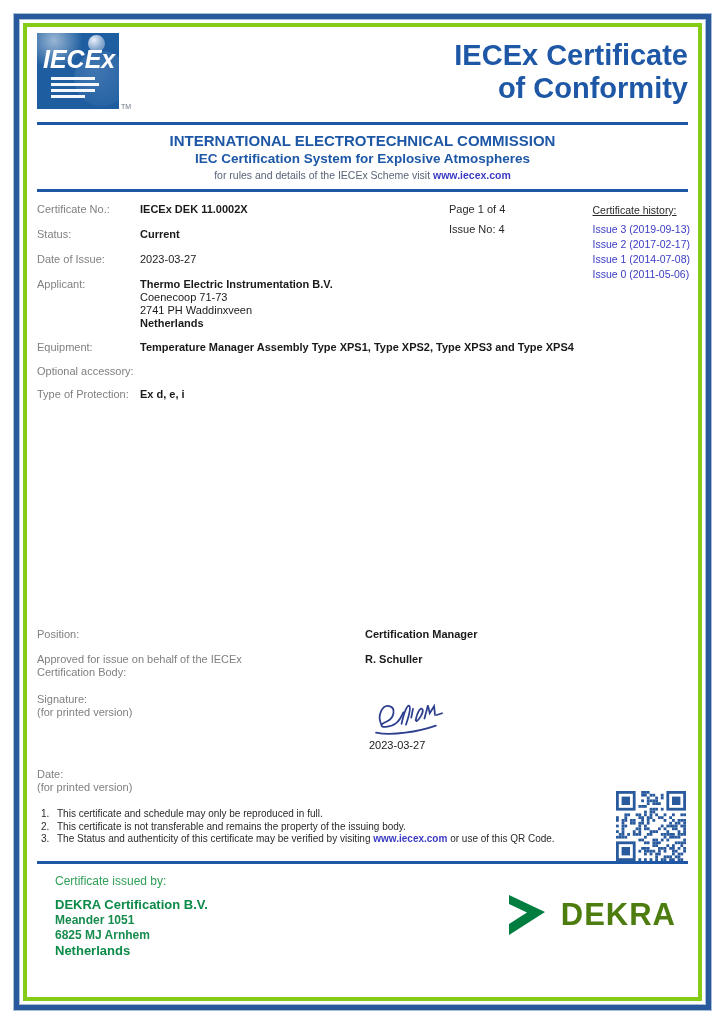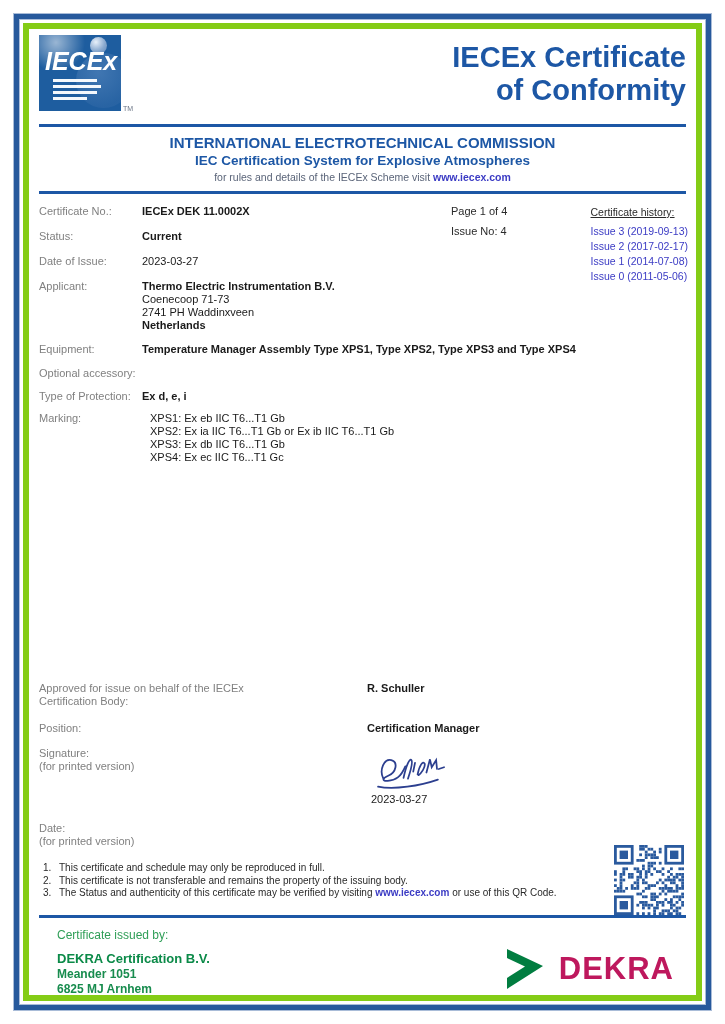--- a/index.html
+++ b/index.html
@@ -1,21 +1,21 @@
 <!DOCTYPE html>
 <html><head>
 <meta charset="utf-8">
 <style>
   * { margin:0; padding:0; box-sizing:border-box; }
   html,body { width:725px; height:1024px; background:#ffffff; font-family:"Liberation Sans", sans-serif; }
   .page { position:relative; width:725px; height:1024px; background:#fff; }
 
   .outer-border { position:absolute; left:14px; top:14px; right:14px; bottom:14px;
     border:5px solid #27599c; box-shadow:0 0 0 1px #a9bcd8, inset 0 0 0 1px #a9bcd8; }
-  .inner-border { position:absolute; left:4px; top:4px; right:4px; bottom:4px; border:6px solid #84cc16; }
+  .inner-border { position:absolute; left:4px; top:4px; right:4px; bottom:4px; border:4px solid #84cc16; }
   .content { position:relative; width:100%; height:100%; padding:4px 10px 0 10px; overflow:hidden; }
 
   
   .hdr { display:flex; align-items:flex-start; margin-top:2px; height:84px; }
   .logo-wrap { position:relative; width:96px; flex:0 0 96px; }
   .logo { position:relative; width:82px; height:76px; background:#1e5d9f; overflow:hidden; }
   .logo .glow { position:absolute; left:-18px; top:-20px; width:70px; height:55px; border-radius:50%;
     background:radial-gradient(circle, rgba(255,255,255,.55), rgba(255,255,255,0) 65%); }
   .logo .sphere { position:absolute; right:14px; top:2px; width:17px; height:17px; border-radius:50%;
     background:radial-gradient(circle at 35% 30%, #e8f0fa, #89a9cf 55%, #5d85b8); }
@@ -77,21 +77,21 @@
   .note .num { flex:0 0 16px; }
   .qr { position:absolute; right:2px; top:-17px; width:70px; height:70px; }
 
   
   .footer { position:relative; margin-top:10px; padding-left:18px; }
   .f-issued { color:#2f9e57; font-size:12px; line-height:15px; }
   .f-name { color:#0b8a48; font-weight:bold; font-size:13px; line-height:16px; margin-top:8px; }
   .f-addr { color:#188c4e; font-weight:600; font-size:12px; line-height:15px; }
   .f-country { color:#0b8a48; font-weight:bold; font-size:13px; line-height:16px; }
   .dekra-logo { position:absolute; right:12px; top:18px; display:flex; align-items:center; }
-  .dekra-text { color:#be185d; font-size:31px; font-weight:800; letter-spacing:1px; margin-left:12px; }
+  .dekra-text { color:#4d7c0f; font-size:31px; font-weight:800; letter-spacing:1px; margin-left:12px; }
 </style>
 </head>
 <body>
 
 <div class="page">
   <div class="outer-border">
     <div class="inner-border">
       <div class="content">
 
         <div class="hdr">
@@ -156,57 +156,48 @@
             <div class="dval b">Temperature Manager Assembly Type XPS1, Type XPS2, Type XPS3 and Type XPS4</div>
           </div>
           <div class="drow mb-opt">
             <div class="dlabel">Optional accessory:</div>
             <div class="dval"></div>
           </div>
           <div class="drow mb-top">
             <div class="dlabel">Type of Protection:</div>
             <div class="dval b">Ex d, e, i</div>
           </div>
-          <div class="drow">
-            <div class="dlabel">Marking:</div>
-            <div class="dval marking-list">
-              <div>XPS1: Ex eb IIC T6...T1 Gb</div>
-              <div>XPS2: Ex ia IIC T6...T1 Gb or Ex ib IIC T6...T1 Gb</div>
-              <div>XPS3: Ex db IIC T6...T1 Gb</div>
-              <div>XPS4: Ex ec IIC T6...T1 Gc</div>
-            </div>
-          </div>
 
           <div class="page-col">
             <div>Page 1 of 4</div>
             <div class="issue-no">Issue No: 4</div>
           </div>
 
           <div class="hist-col">
             <div class="hist-label">Certificate history:</div>
             <div class="hist-item">Issue 3 (2019-09-13)</div>
             <div class="hist-item">Issue 2 (2017-02-17)</div>
             <div class="hist-item">Issue 1 (2014-07-08)</div>
             <div class="hist-item">Issue 0 (2011-05-06)</div>
           </div>
         </div>
 
         <div class="spacer"></div>
 
         <div class="approval">
+          <div class="arow arow2">
+            <div class="alabel">Position:</div>
+            <div class="aval b">Certification Manager</div>
+          </div>
           <div class="arow arow1">
             <div class="alabel">
               <div>Approved for issue on behalf of the IECEx</div>
               <div>Certification Body:</div>
             </div>
             <div class="aval b">R. Schuller</div>
-          </div>
-          <div class="arow arow2">
-            <div class="alabel">Position:</div>
-            <div class="aval b">Certification Manager</div>
           </div>
           <div class="arow arow3">
             <div class="alabel">
               <div>Signature:</div>
               <div>(for printed version)</div>
             </div>
             <div class="aval sig-block">
               <svg width="92" height="44" viewBox="0 0 92 50">
                 <g fill="none" stroke="#2c3f8f" stroke-width="2" stroke-linecap="round">
                   <path d="M10,36 C5,26 11,13 19,15 C27,17 25,29 15,33 C9,35.5 8,39 15,38.5 C24,38 30,34 35,22"></path>

